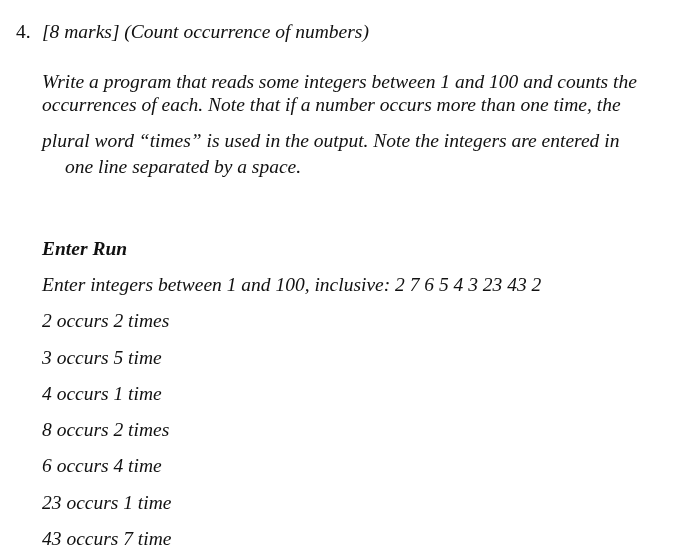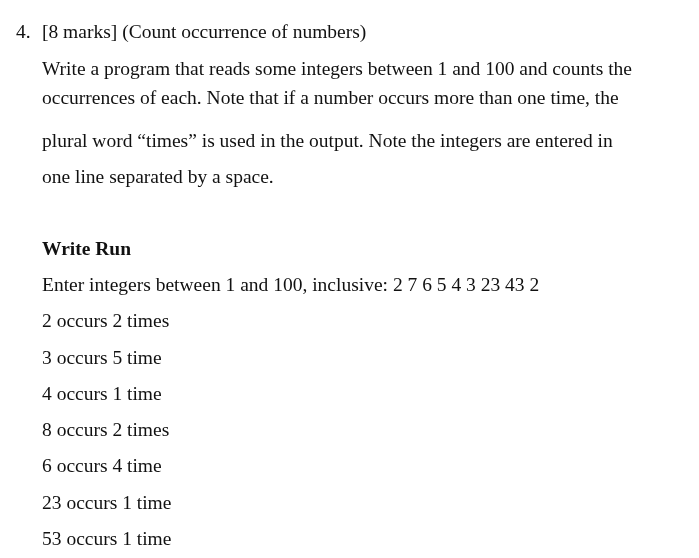--- a/index.html
+++ b/index.html
@@ -14,47 +14,48 @@
       overflow: hidden;
       font-family: "Liberation Serif", "DejaVu Serif", serif;
       font-size: 19.5px;
       color: #111111;
     }
     .line {
       position: absolute;
       left: 42px;
       white-space: nowrap;
       line-height: 24px;
+      font-style: italic;
     }
     .qnum {
       position: absolute;
       left: 16px;
       line-height: 24px;
     }
     .bold {
       font-weight: bold;
     }
   </style>
 </head>
 <body>
 
 <div>
   <span class="qnum" style="top:20px;">4.</span>
   <div class="line" style="top:20px;">[8 marks] (Count occurrence of numbers)</div>
 
-  <div class="line" style="top:57px;text-align:center;">Write a program that reads some integers between 1 and 100 and counts the</div>
-  <div class="line" style="top:86px;">occurrences of each. Note that if a number occurs more than one time, the</div>
+  <div class="line" style="top:70px;text-align:center;">Write a program that reads some integers between 1 and 100 and counts the</div>
+  <div class="line" style="top:93px;">occurrences of each. Note that if a number occurs more than one time, the</div>
   <div class="line" style="top:129px;text-align:right;">plural word “times” is used in the output. Note the integers are entered in</div>
-  <div class="line" style="top:165px;">one line separated by a space.</div>
+  <div class="line" style="top:155px;margin-left:23px;">one line separated by a space.</div>
 </div>
 
 <div>
-  <div class="line bold" style="top:237px;">Write Run</div>
+  <div class="line bold" style="top:237px;">Enter Run</div>
   <div class="line" style="top:273px;">Enter integers between 1 and 100, inclusive: 2 7 6 5 4 3 23 43 2</div>
 
   <div class="line" style="top:309px;text-align:center;">2 occurs 2 times</div>
   <div class="line" style="top:346px;">3 occurs 5 time</div>
   <div class="line" style="top:382px;">4 occurs 1 time</div>
   <div class="line" style="top:418px;">8 occurs 2 times</div>
   <div class="line" style="top:454px;">6 occurs 4 time</div>
   <div class="line" style="top:491px;">23 occurs 1 time</div>
-  <div class="line" style="top:527px;">53 occurs 1 time</div>
+  <div class="line" style="top:527px;">43 occurs 7 time</div>
 </div>
 
 </body></html>

